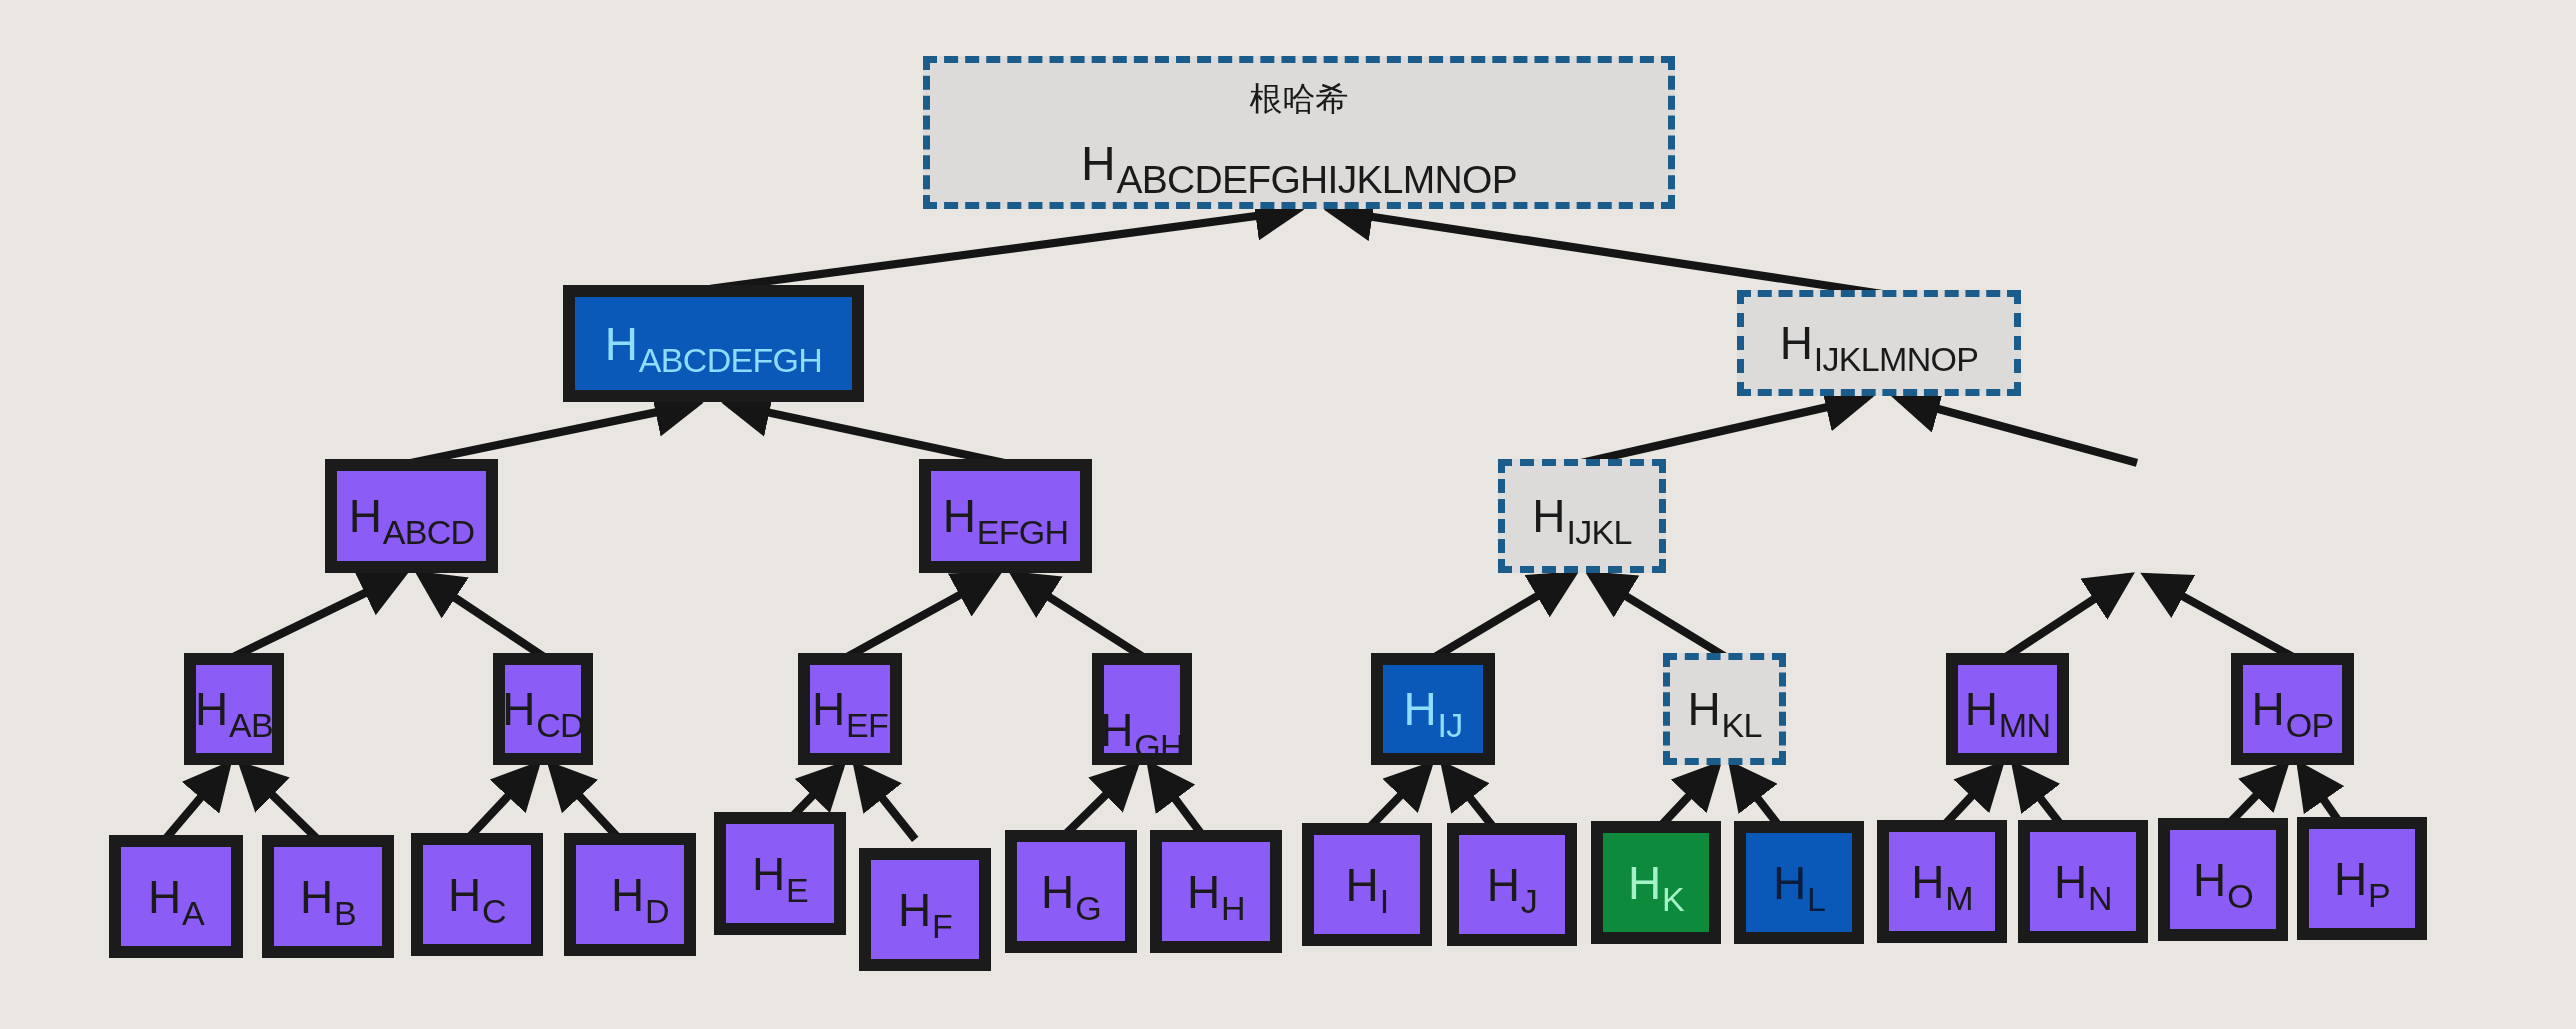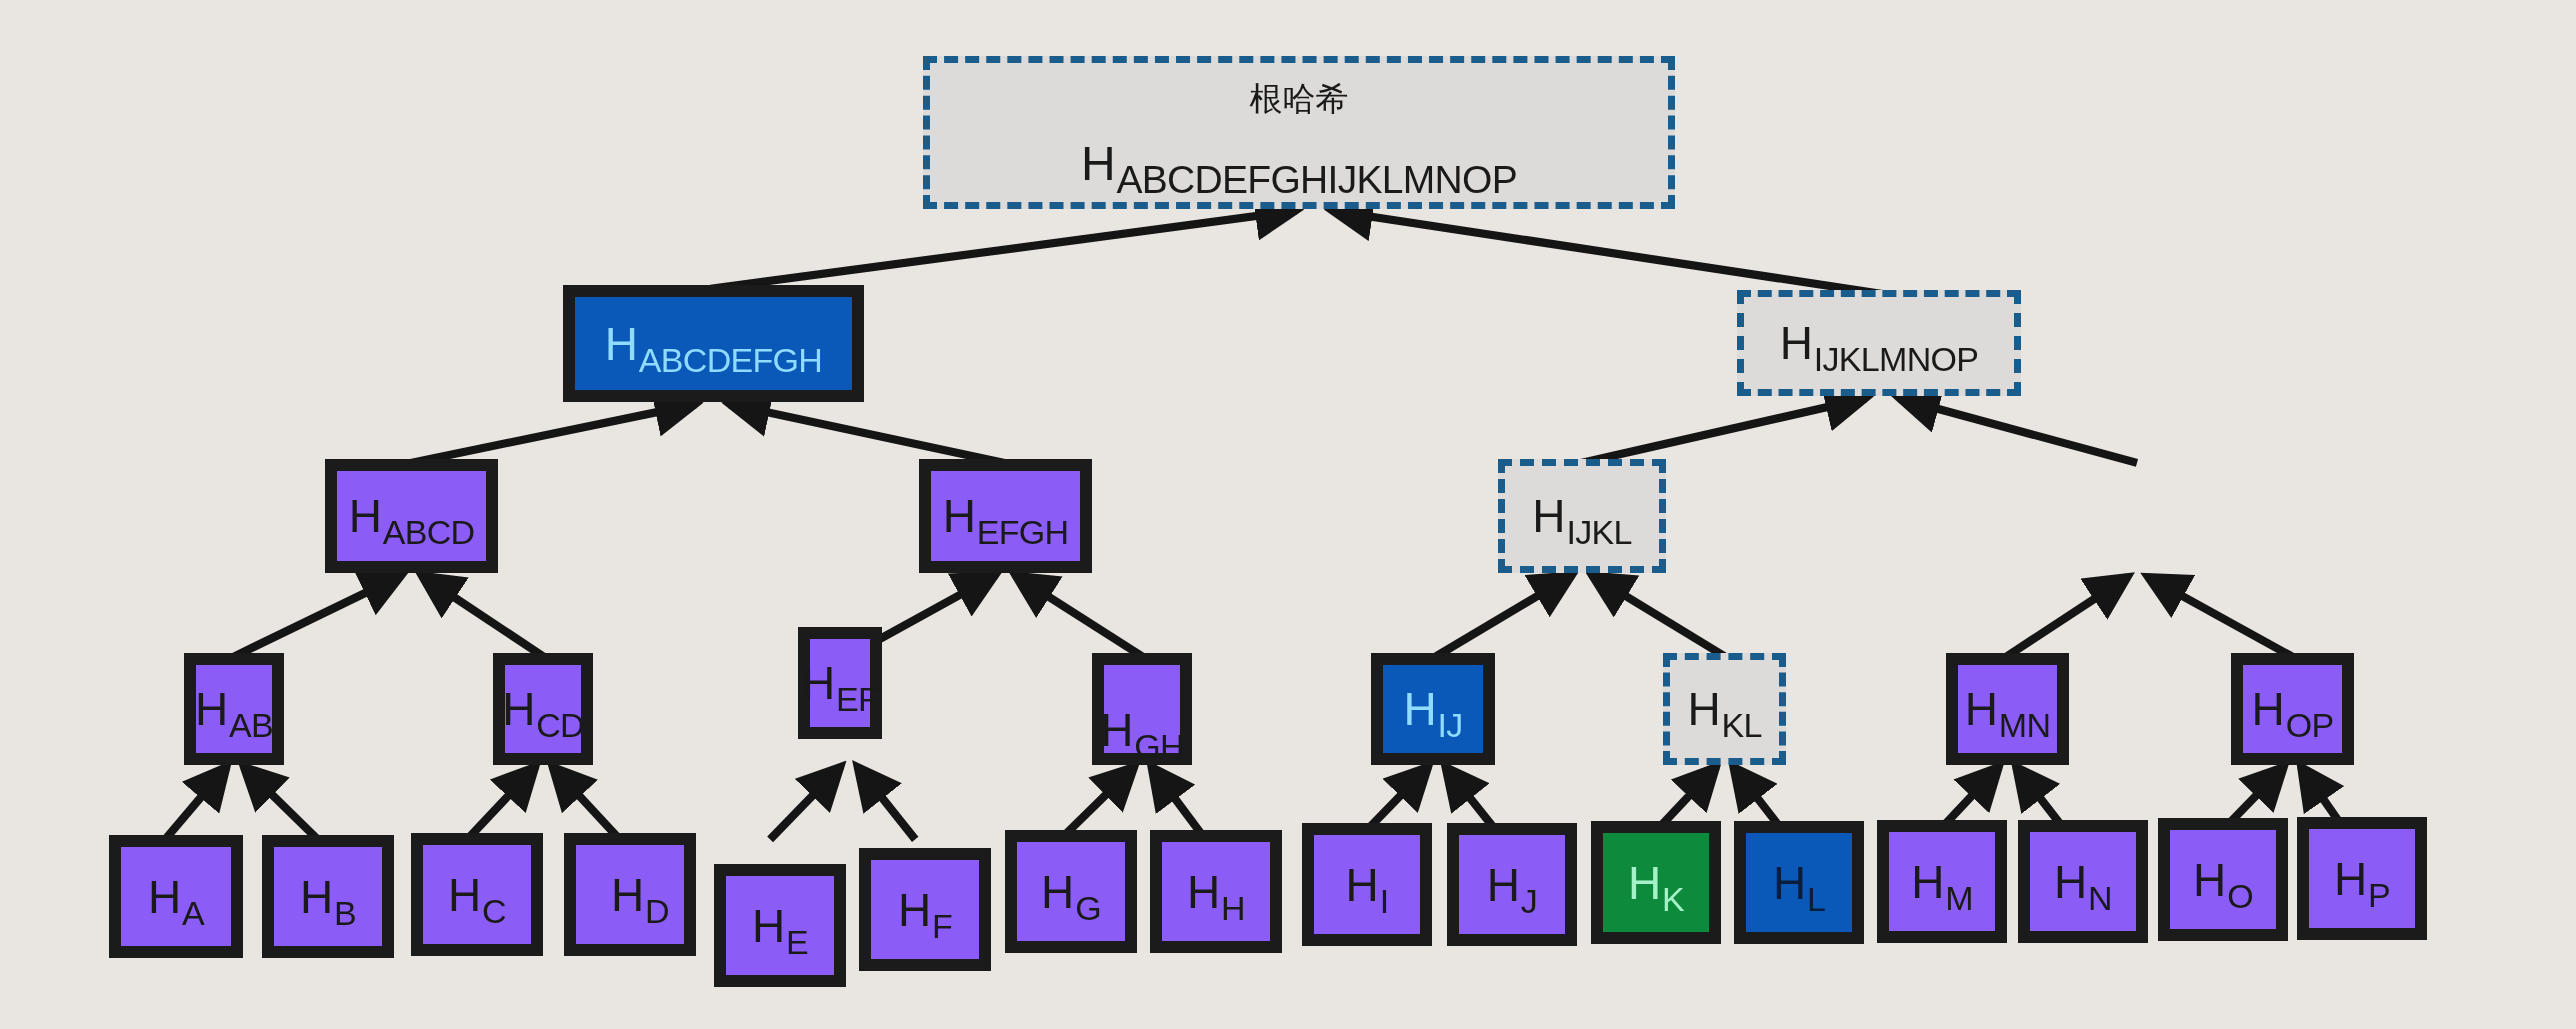--- a/index.html
+++ b/index.html
@@ -99,21 +99,21 @@
   <div class="node dashed" style="left:1498px;top:459px;width:168px;height:114px;">
     <div class="label"><span class="h">H</span><span class="sub">IJKL</span></div>
   </div>
 
   <div class="node" style="left:184px;top:653px;width:100px;height:112px;">
     <div class="label"><span class="h">H</span><span class="sub">AB</span></div>
   </div>
   <div class="node" style="left:493px;top:653px;width:100px;height:112px;">
     <div class="label"><span class="h">H</span><span class="sub">CD</span></div>
   </div>
-  <div class="node" style="left:798px;top:627px;width:84px;height:112px;align-items:center;">
+  <div class="node" style="left:798px;top:653px;width:104px;height:112px;align-items:center;">
     <div class="label"><span class="h">H</span><span class="sub">EF</span></div>
   </div>
   <div class="node" style="left:1092px;top:653px;width:100px;height:112px;justify-content:flex-end;">
     <div class="label"><span class="h">H</span><span class="sub">GH</span></div>
   </div>
   <div class="node blue" style="left:1371px;top:653px;width:124px;height:112px;">
     <div class="label"><span class="h">H</span><span class="sub">IJ</span></div>
   </div>
   <div class="node dashed" style="left:1663px;top:653px;width:123px;height:112px;">
     <div class="label"><span class="h">H</span><span class="sub">KL</span></div>
@@ -130,21 +130,21 @@
   </div>
   <div class="node" style="left:262px;top:835px;width:132px;height:123px;">
     <div class="label"><span class="h">H</span><span class="sub">B</span></div>
   </div>
   <div class="node" style="left:411px;top:833px;width:132px;height:123px;">
     <div class="label"><span class="h">H</span><span class="sub">C</span></div>
   </div>
   <div class="node" style="left:564px;top:833px;width:132px;height:123px;padding-left:20px;">
     <div class="label"><span class="h">H</span><span class="sub">D</span></div>
   </div>
-  <div class="node" style="left:714px;top:864px;width:132px;height:123px;">
+  <div class="node" style="left:714px;top:812px;width:132px;height:123px;">
     <div class="label"><span class="h">H</span><span class="sub">E</span></div>
   </div>
   <div class="node" style="left:859px;top:832px;width:132px;height:123px;margin-top:16px;">
     <div class="label"><span class="h">H</span><span class="sub">F</span></div>
   </div>
   <div class="node" style="left:1005px;top:830px;width:132px;height:123px;">
     <div class="label"><span class="h">H</span><span class="sub">G</span></div>
   </div>
   <div class="node" style="left:1150px;top:830px;width:132px;height:123px;">
     <div class="label"><span class="h">H</span><span class="sub">H</span></div>

